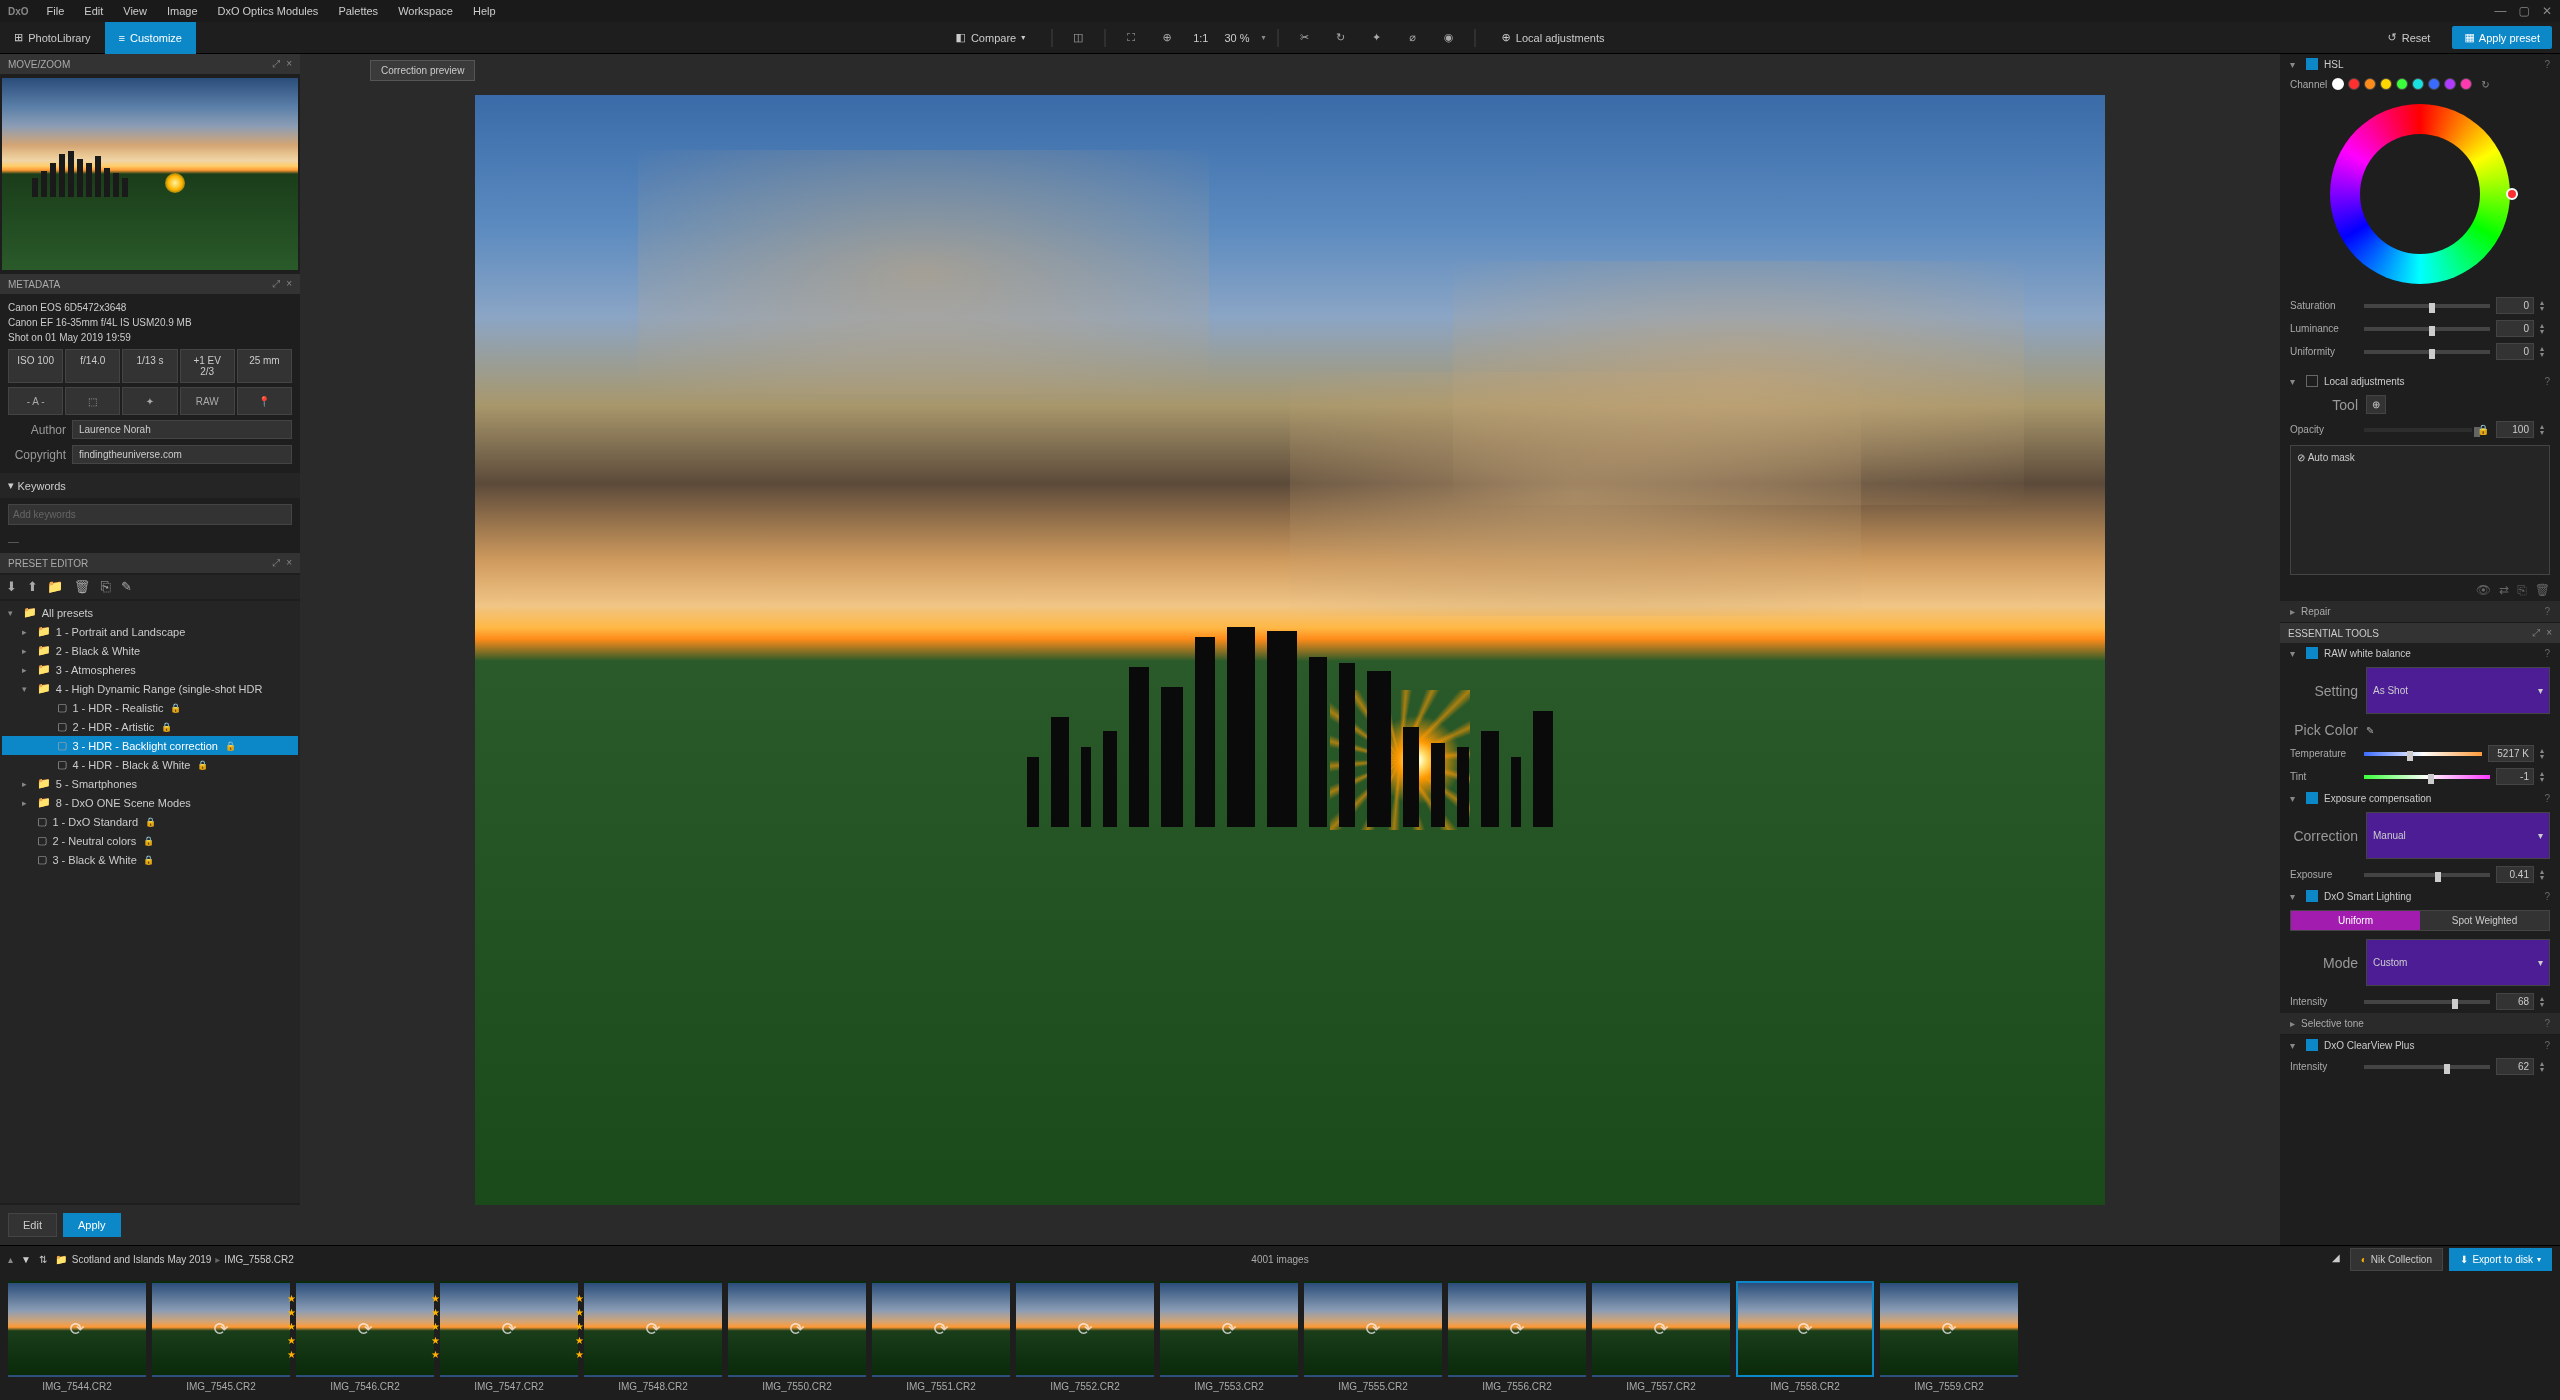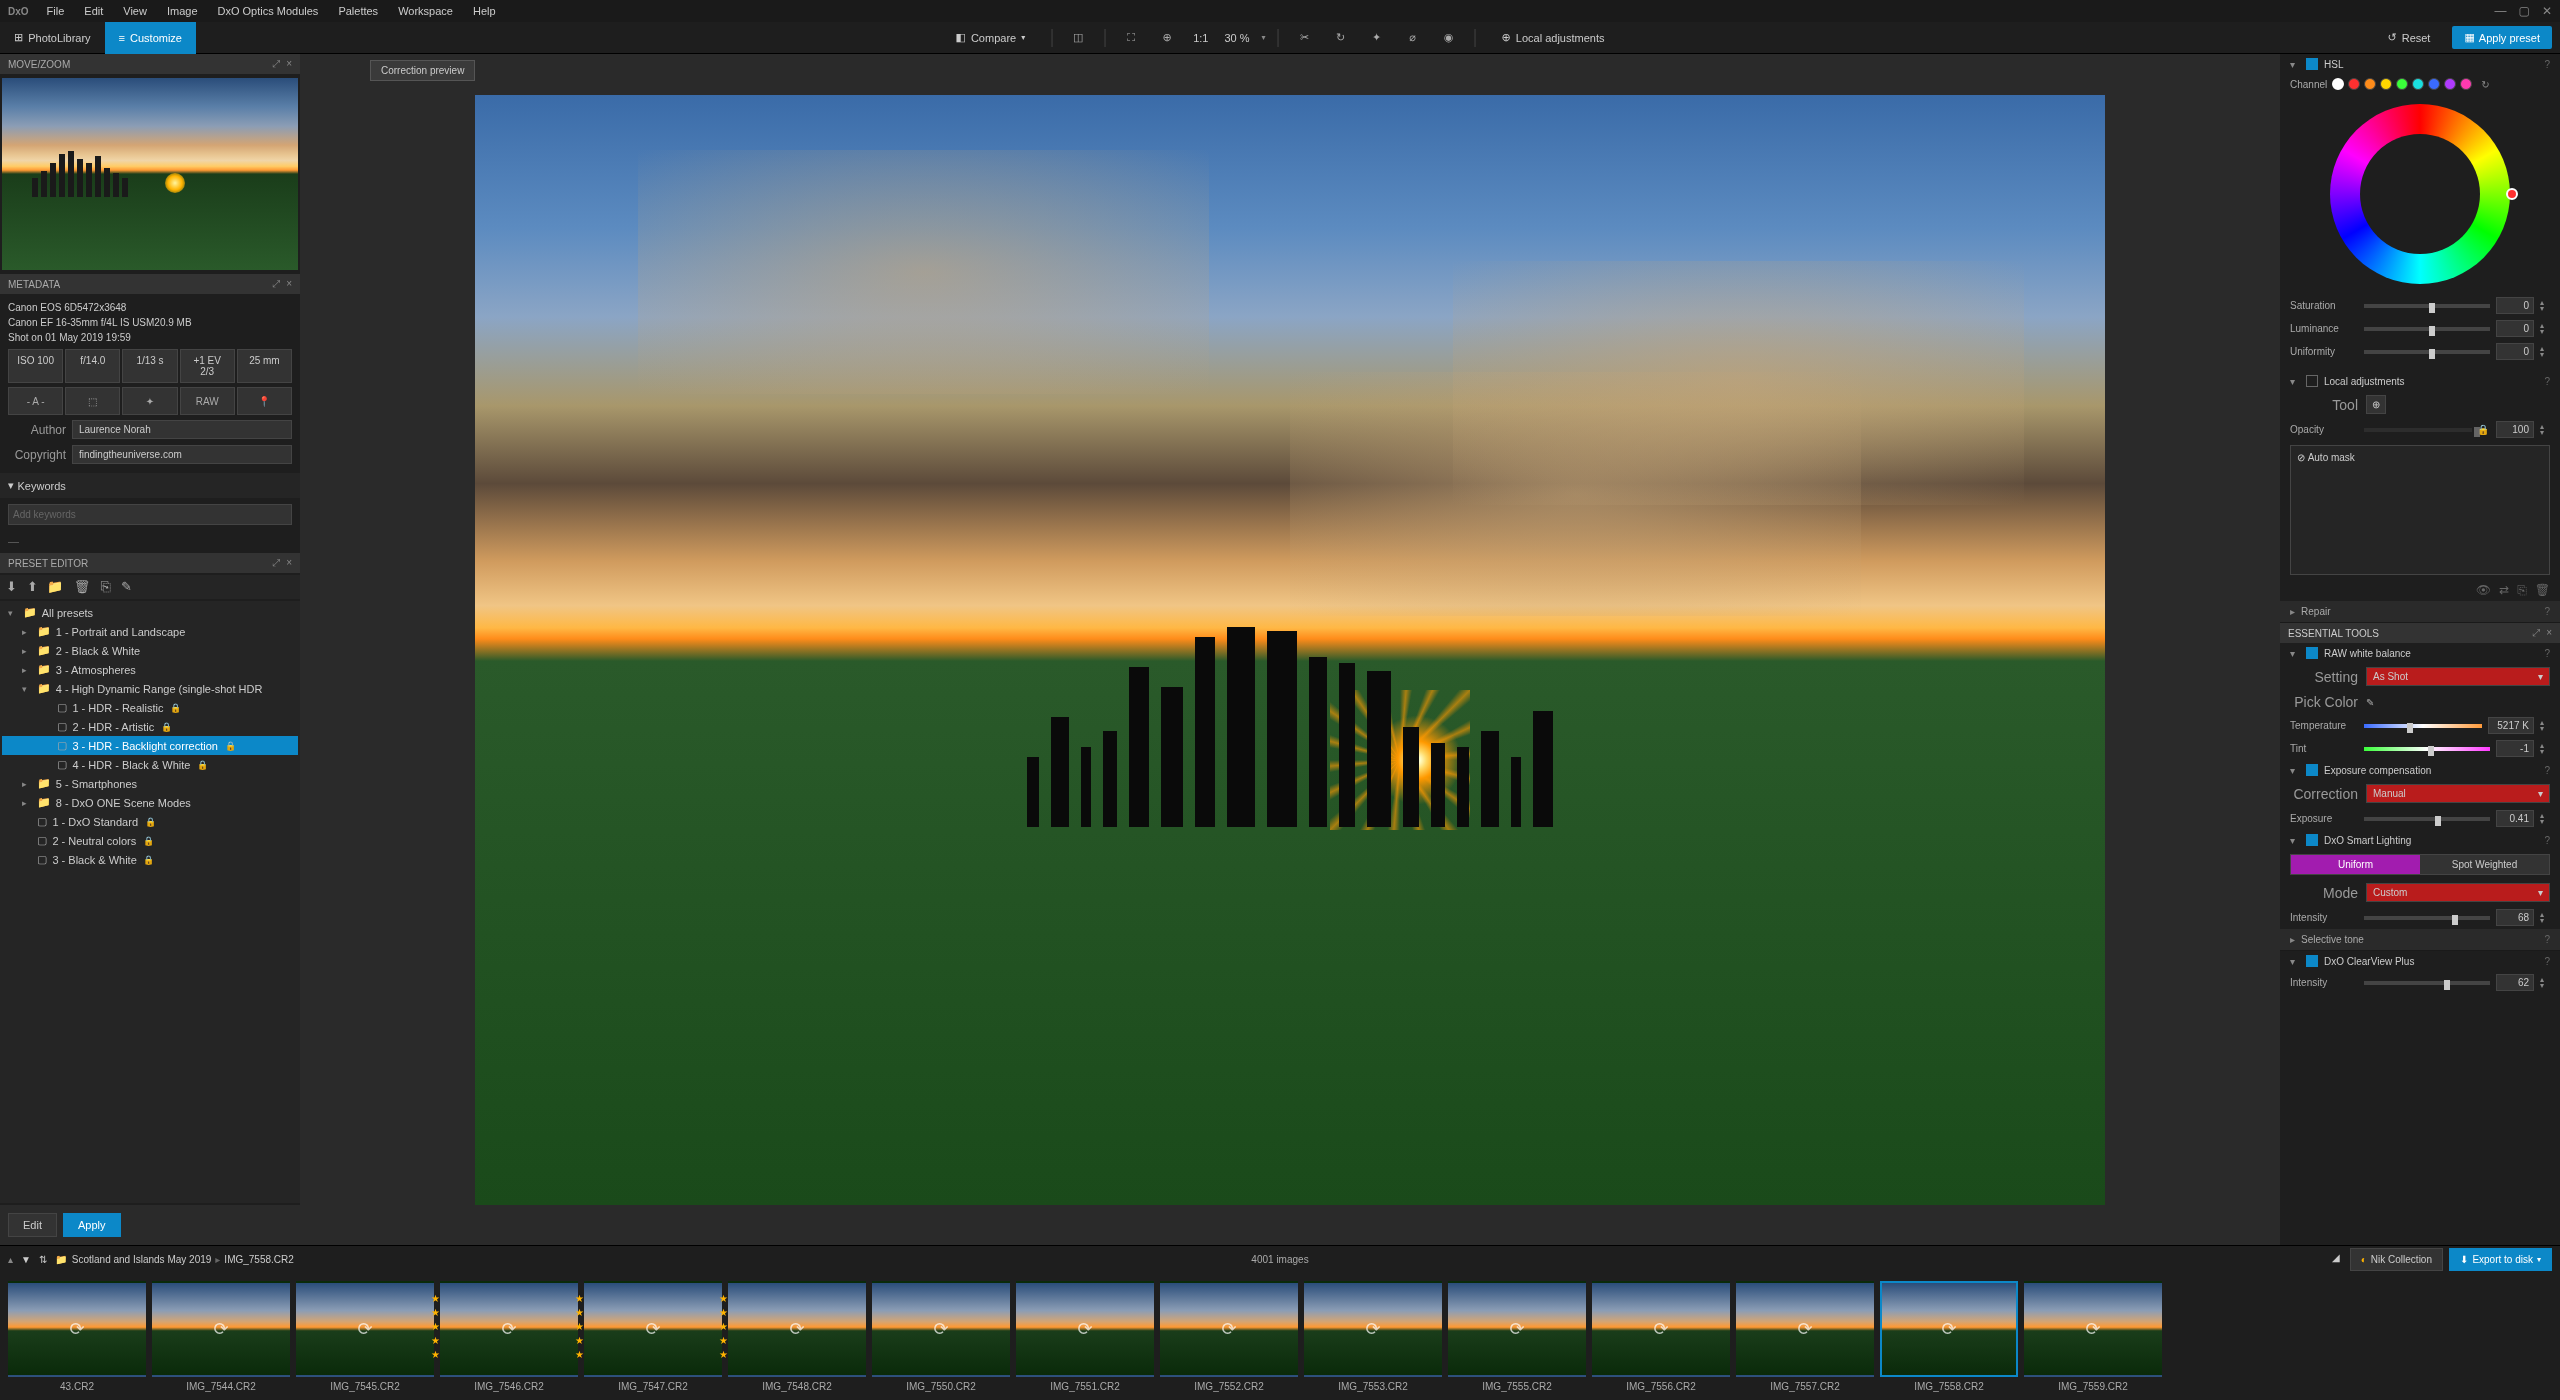--- a/index.html
+++ b/index.html
@@ -69,21 +69,21 @@
 .slider-row{display:flex;align-items:center;gap:6px;padding:3px 10px}
 .slider-row label{width:68px;color:#aaa;font-size:10px}
 .slider-row .track{flex:1;height:4px;background:#444;position:relative;cursor:pointer}
 .slider-row .track .thumb{position:absolute;top:-3px;width:6px;height:10px;background:#ccc;left:50%}
 .slider-row .num{width:38px;background:#333;text-align:right;padding:2px 4px;border:1px solid #444;font-size:10px}
 .slider-row .step{width:10px;display:flex;flex-direction:column;line-height:6px;color:#888;font-size:8px;cursor:pointer}
 .wb-grad{background:linear-gradient(90deg,#3a6bff,#fff,#ff9a3a)!important}
 .tint-grad{background:linear-gradient(90deg,#3aff3a,#fff,#ff3aff)!important}
 .tool-row{display:flex;align-items:center;gap:8px;padding:4px 10px}
 .tool-row label{width:68px;text-align:right;color:#999;font-size:14px}
-.select{flex:1;background:#b91c1c;padding:3px 6px;border:1px solid #444;color:#ccc;display:flex;justify-content:space-between;cursor:pointer;font-size:10px}
+.select{flex:1;background:#4c1d95;padding:17px 6px;border:1px solid #444;color:#ccc;display:flex;justify-content:space-between;cursor:pointer;font-size:10px}
 .toggle-grp{display:flex;margin:4px 10px;border:1px solid #444}
 .toggle-grp span{flex:1;text-align:center;padding:4px;background:#333;cursor:pointer;font-size:10px;color:#ccc}
 .toggle-grp span.on{background:#a21caf;color:#fff}
 .local-box{margin:4px 10px;height:130px;background:#252525;border:1px solid #444;padding:6px}
 .local-tools{display:flex;gap:8px;padding:4px 10px;justify-content:flex-end;color:#666}
 .local-tools span{cursor:pointer;font-size:12px}
 .collapsed-sec{background:#2a2a2a;padding:5px 10px;display:flex;align-items:center;gap:6px;border-bottom:1px solid #1a1a1a;color:#aaa;cursor:pointer}
 .collapsed-sec .exp{color:#888}
 .collapsed-sec .q{margin-left:auto;color:#666}
 .cbx{width:12px;height:12px;border:1px solid #666;cursor:pointer;display:inline-block}
@@ -618,24 +618,20 @@
       <div class="bot-btn primary">
           <span>⬇</span>
           <span>Export to disk</span>
           <span style="font-size:8px">▾</span>
         </div>
     </div>
   </div>
   <div class="filmstrip" id="filmstrip">
       <div class="film-item">
         <div class="film-thumb"></div>
-        <div class="film-label">43.CR2</div>
-      </div>
-      <div class="film-item">
-        <div class="film-thumb"></div>
         <div class="film-label">IMG_7544.CR2</div>
       </div>
       <div class="film-item">
         <div class="film-thumb"></div>
         <div class="film-label">IMG_7545.CR2</div>
       </div>
       <div class="film-item">
         <div class="film-thumb stars"></div>
         <div class="film-label">IMG_7546.CR2</div>
       </div>

